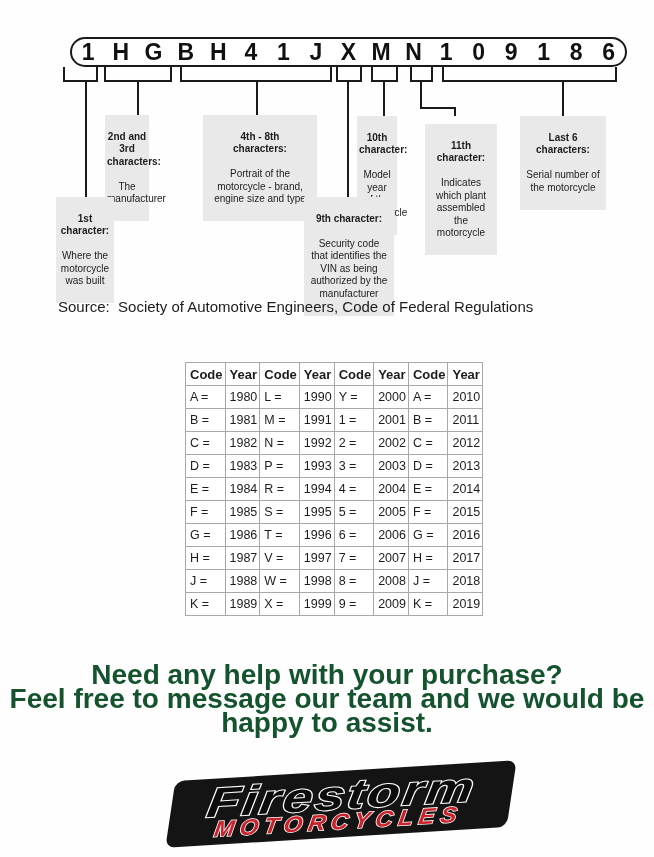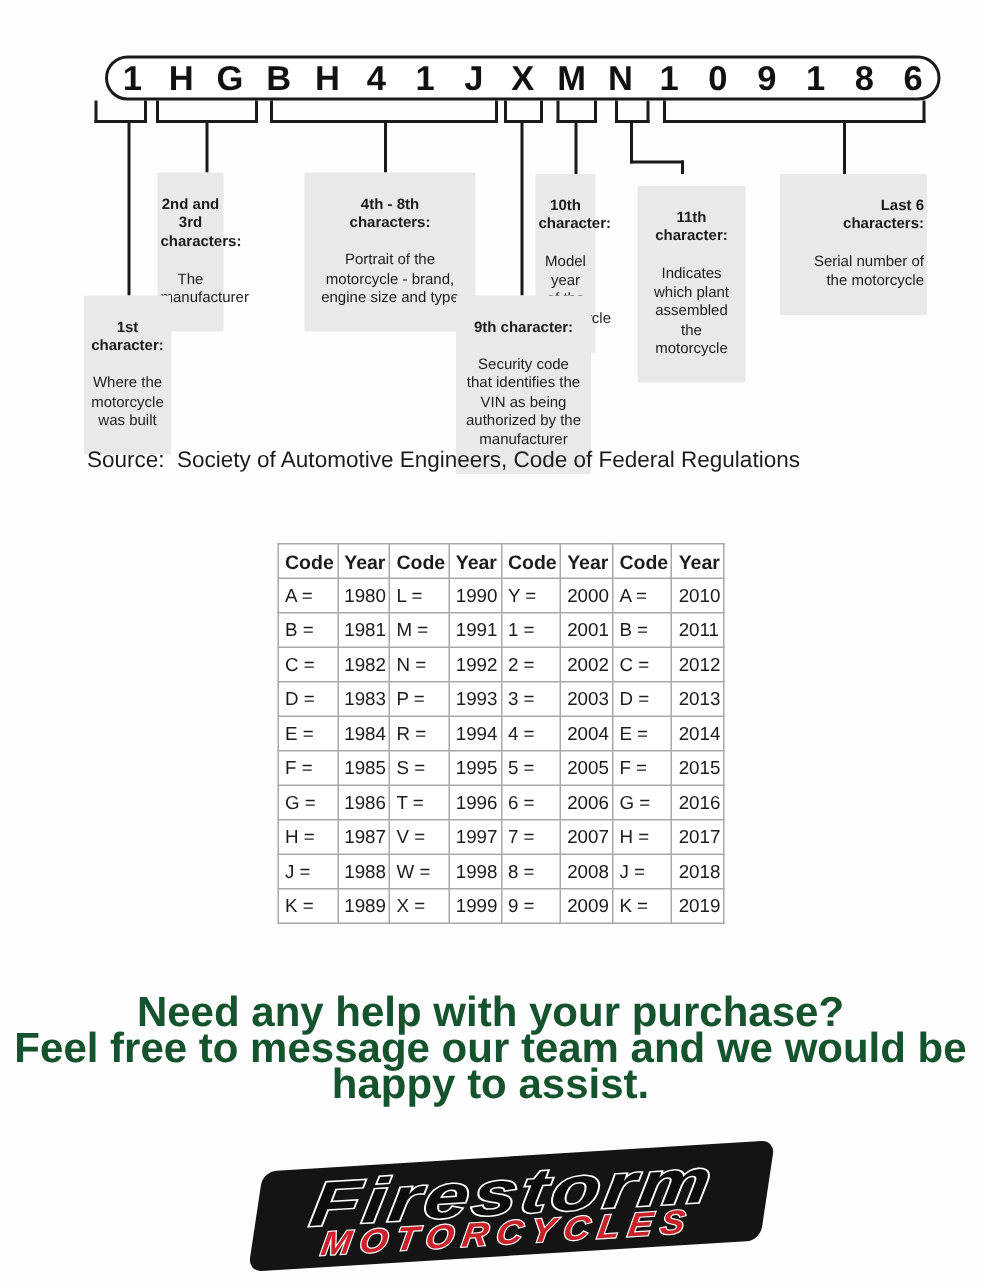--- a/index.html
+++ b/index.html
@@ -186,21 +186,21 @@
   </div>
   <div class="callout" style="left:425px; top:124px; width:72px;">
     <span class="callout-title">11th
 character:</span>
     <span class="callout-body">Indicates
 which plant
 assembled
 the
 motorcycle</span>
   </div>
-  <div class="callout" style="left:520px; top:116px; width:98px;text-align:right;">
+  <div class="callout" style="left:520px; top:116px; width:86px;">
     <span class="callout-title">Last 6
 characters:</span>
     <span class="callout-body">Serial number of
 the motorcycle</span>
   </div>
   <div class="callout" style="left:56px; top:197px; width:58px;text-align:center;">
     <span class="callout-title">1st
 character:</span>
     <span class="callout-body">Where the
 motorcycle

